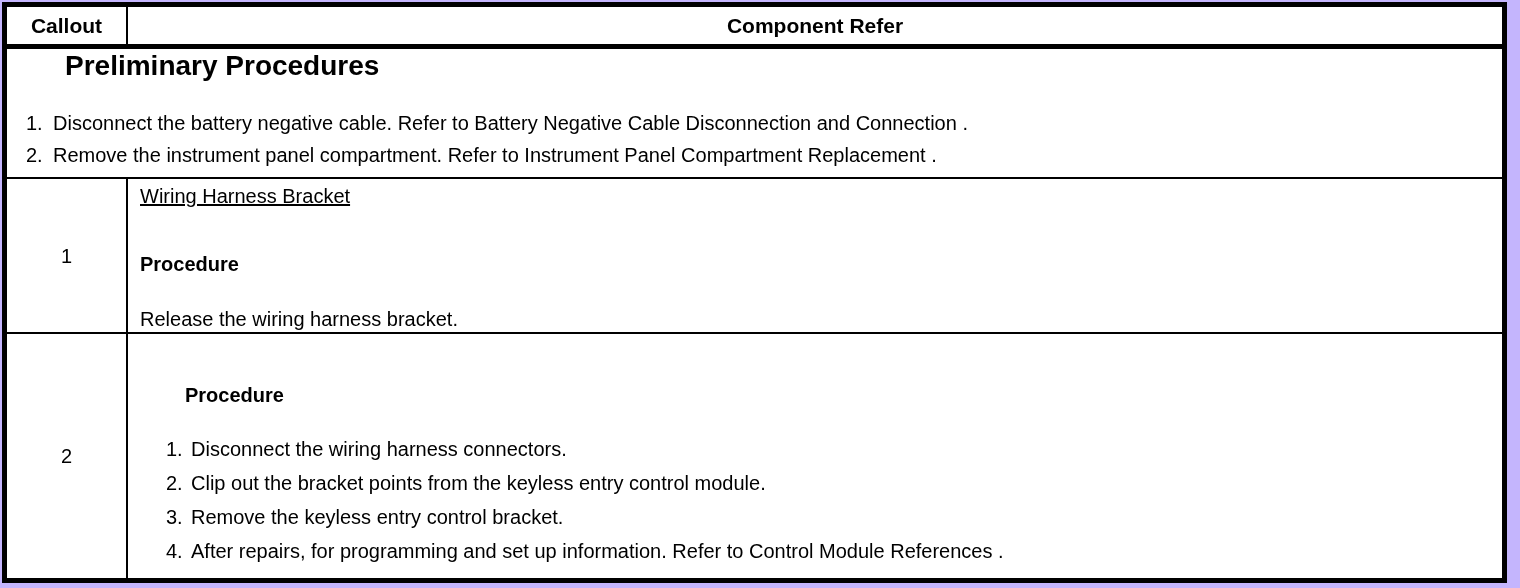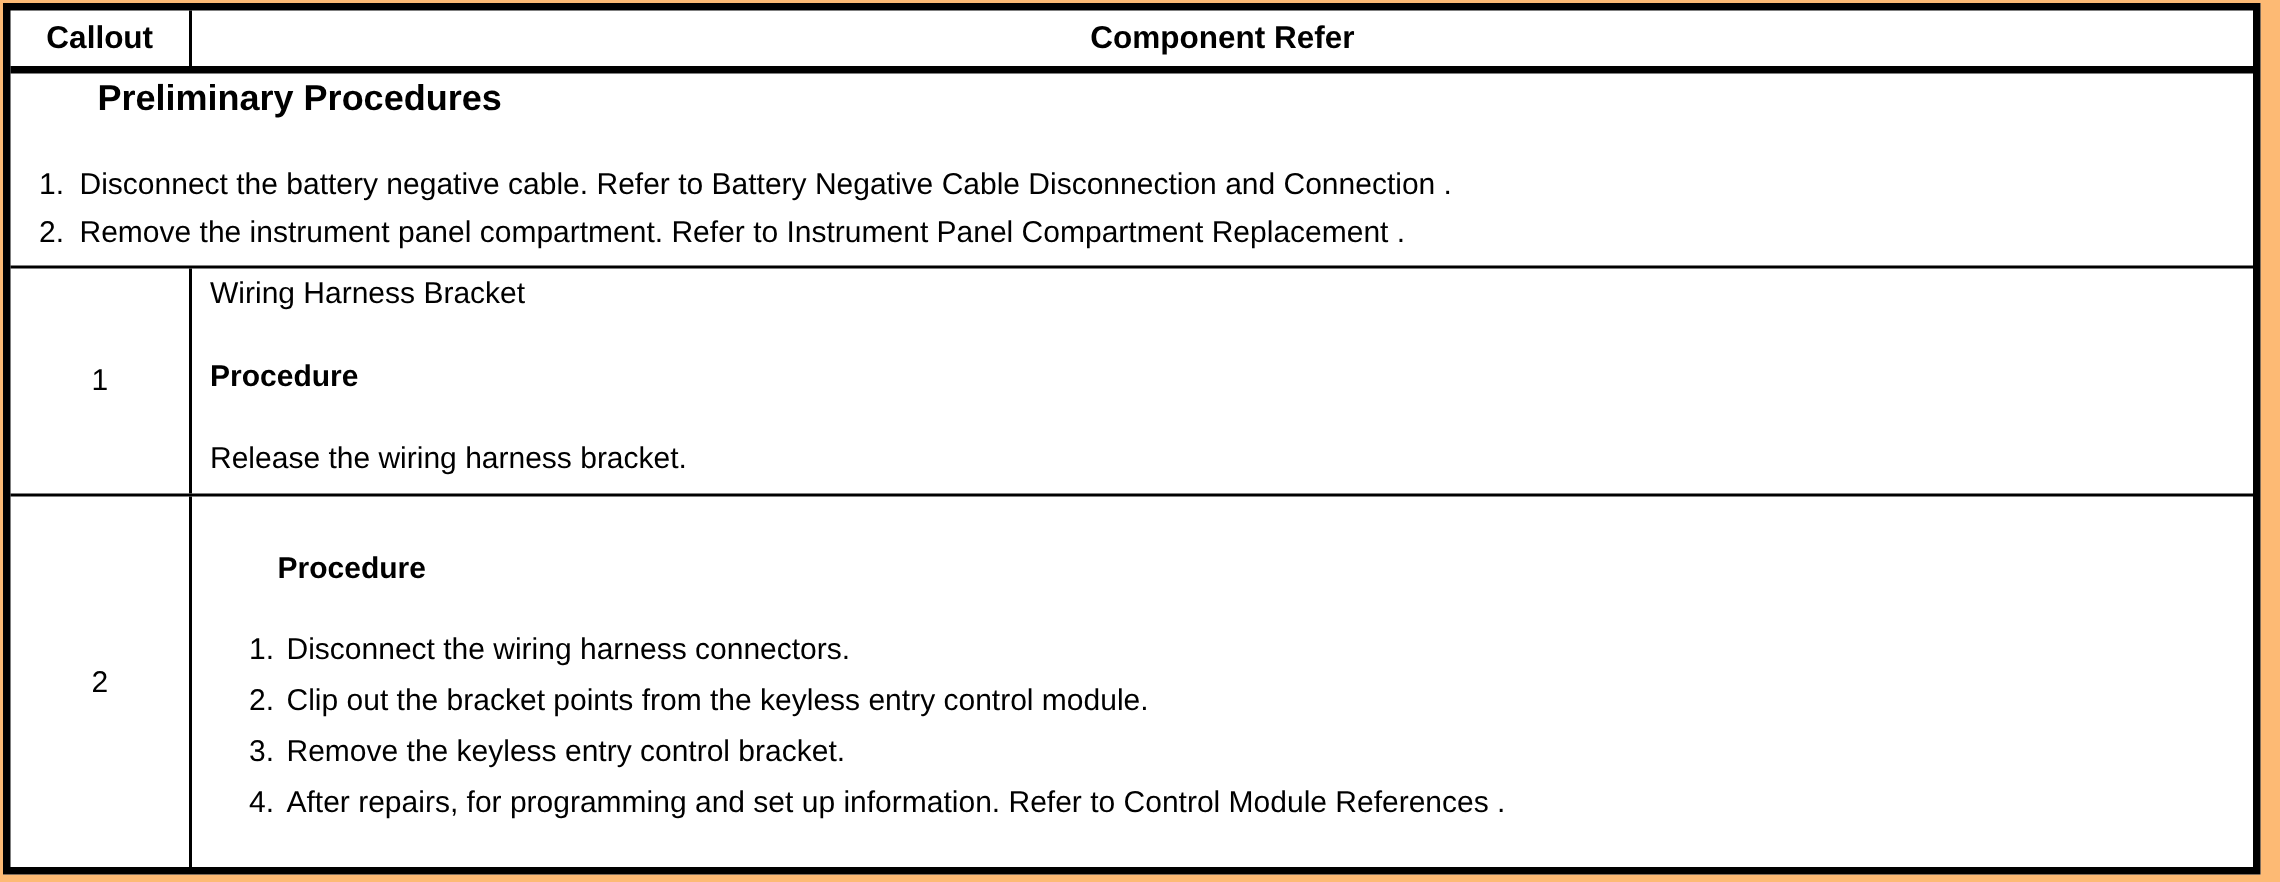--- a/index.html
+++ b/index.html
@@ -6,21 +6,21 @@
   html, body {
     margin: 0;
     padding: 0;
     width: 1520px;
     height: 588px;
     background: #ffffff;
     font-family: "Liberation Sans", sans-serif;
     color: #000000;
     overflow: hidden;
   }
-  .page { position: relative; width: 1520px; height: 588px; background: #fdba74; }
+  .page { position: relative; width: 1520px; height: 588px; background: #c4b5fd; }
 
   .doc-table {
     position: absolute;
     left: 2px;
     top: 2px;
     width: 1505px;
     height: 581px;
     border: 5px solid #000000;
     display: flex;
     flex-direction: column;
@@ -55,21 +55,21 @@
 
   
   .prelim-row {
     flex: 0 0 130px;
     border-bottom: 2px solid #000000;
     padding: 4px 10px 0 19px;
     font-size: 20px;
   }
   .prelim-title {
     font-weight: bold;
-    font-size: 24px;
+    font-size: 28px;
     line-height: 26px;
     margin-left: 39px;
   }
   .prelim-list { margin-top: 28px; }
   .prelim-list .list-item { display: flex; line-height: 32px; }
   .prelim-list .num { width: 27px; flex: none; }
   .list-item .txt { flex: 1 1 auto; }
 
   
   .body-row { display: flex; }
@@ -83,25 +83,25 @@
     align-items: center;
     justify-content: center;
   }
   .callout-num { font-size: 20px; line-height: 1; }
   .content-cell {
     flex: 1 1 auto;
     font-size: 20px;
     padding: 4px 10px 0 12px;
   }
   .row-2 .content-cell { padding-top: 6px; }
-  .component-title { line-height: 26px; }
+  .component-title { line-height: 26px; text-decoration: underline; }
   .procedure-label {
     font-weight: bold;
     line-height: 26px;
-    margin-top: 29px;
+    margin-top: 42px;
   }
   .procedure-label.indented { margin-left: 45px; }
   .procedure-text { line-height: 26px; margin-top: 29px; }
   .steps-list { margin-top: 24px; margin-left: 26px; }
   .steps-list .list-item { display: flex; line-height: 34px; }
   .steps-list .num { width: 25px; flex: none; }
 </style>
 </head>
 <body>
 

